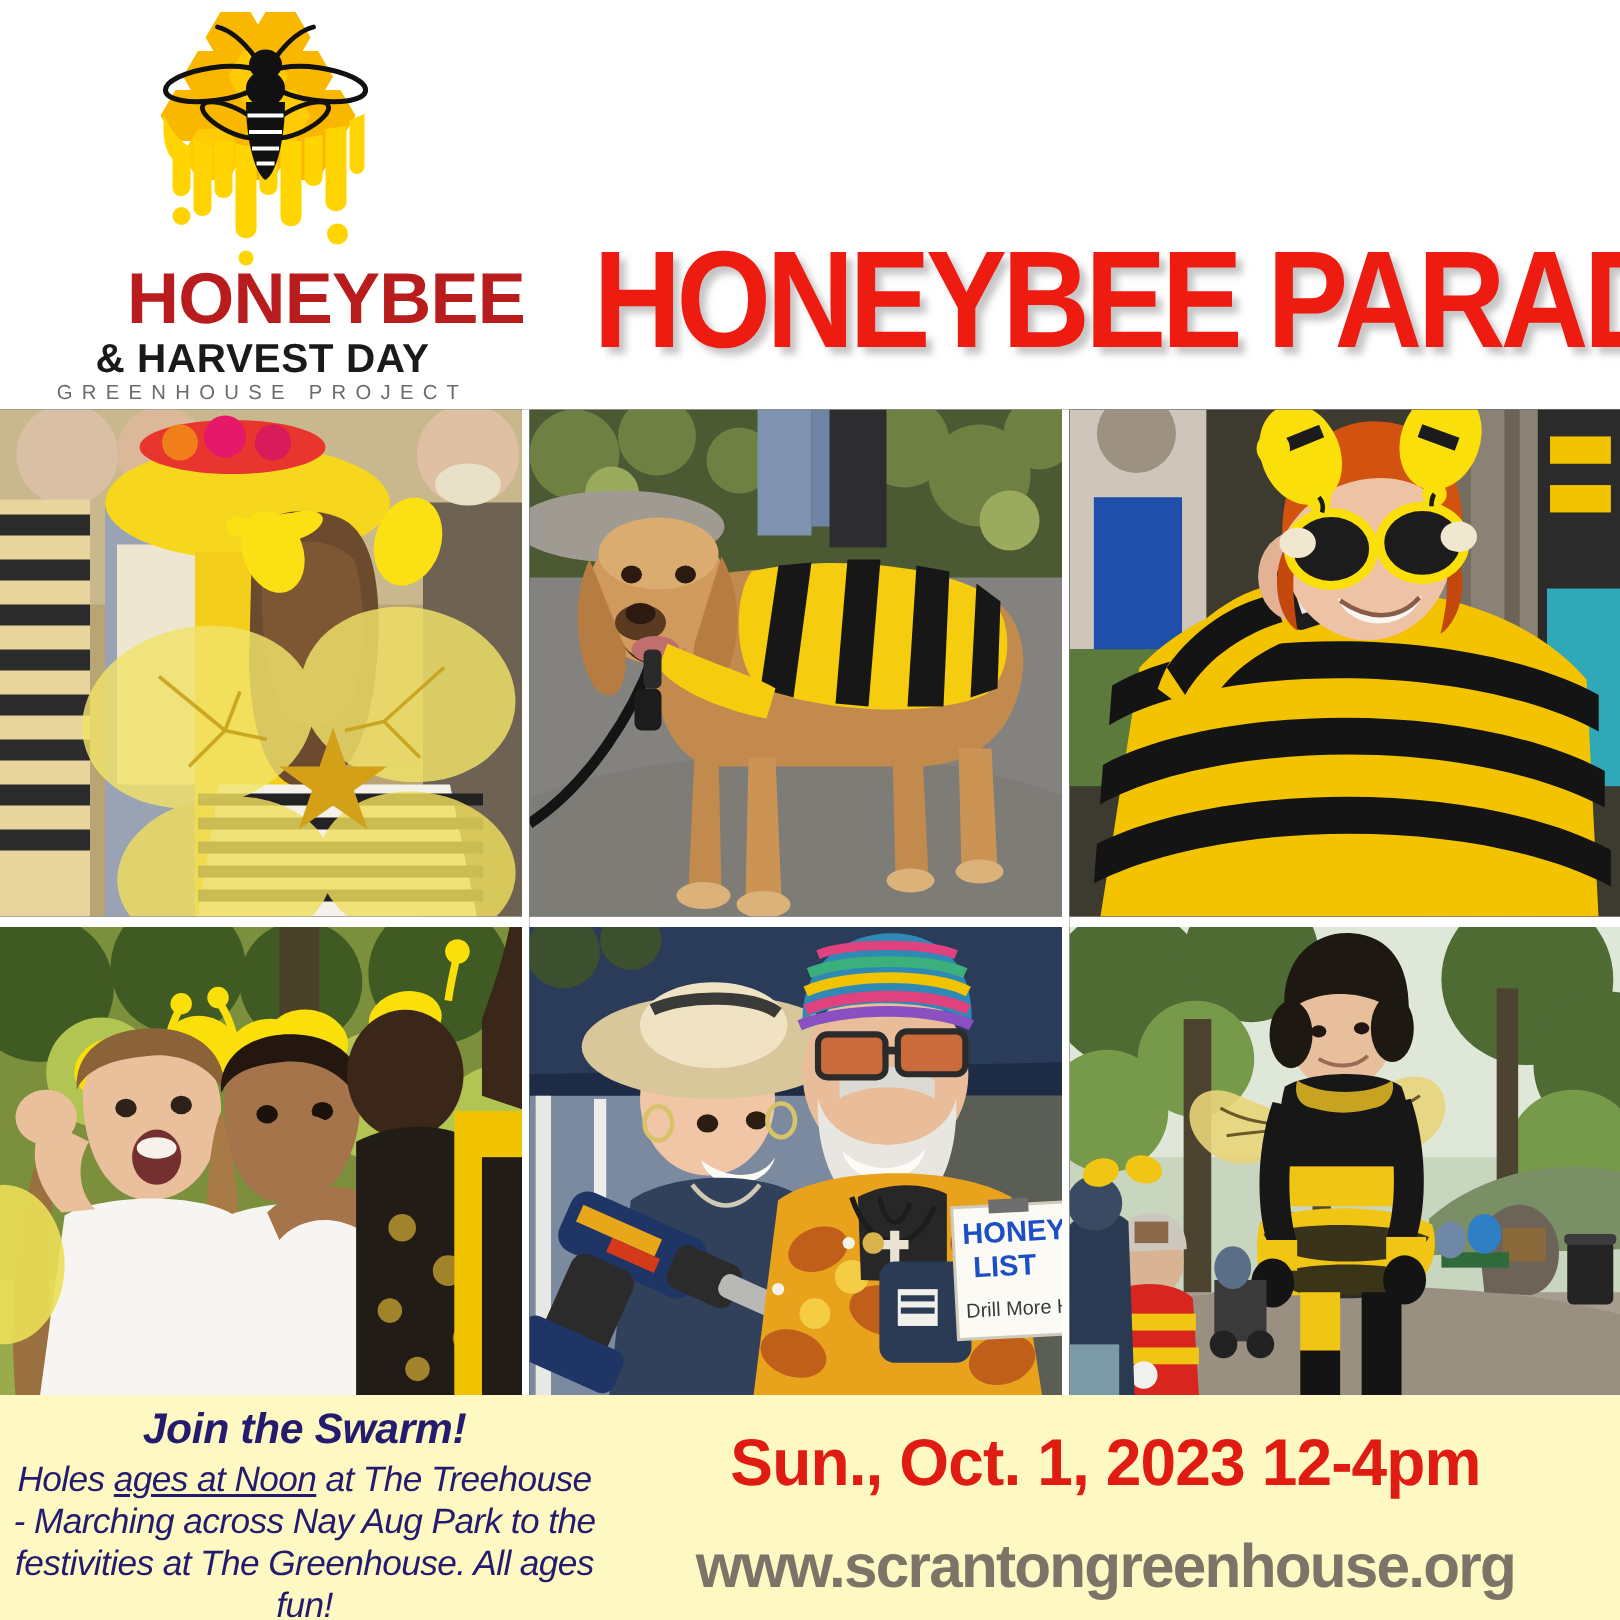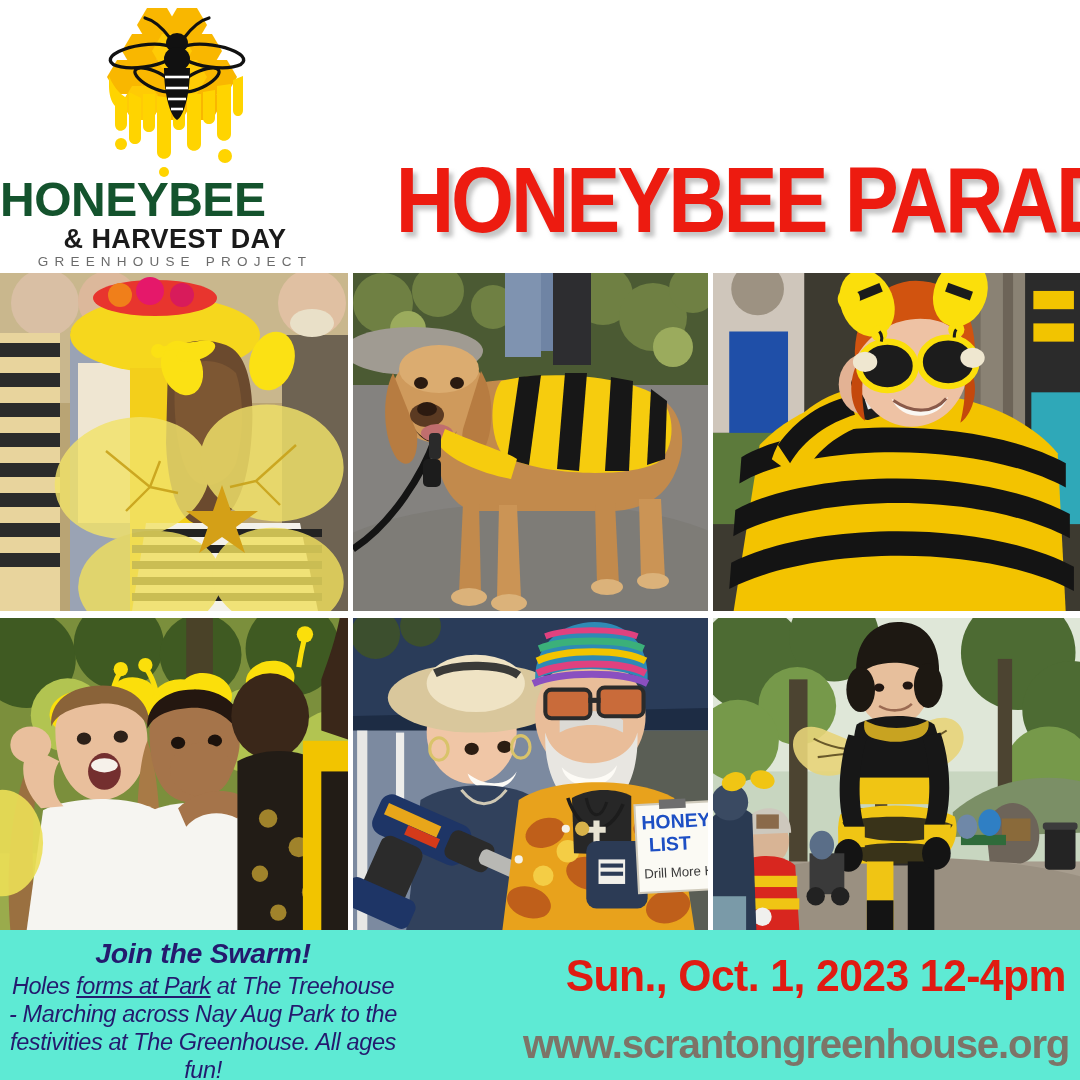--- a/index.html
+++ b/index.html
@@ -21,22 +21,22 @@
   #logo {
     position:absolute; left:0; top:4px; width:350px; height:268px;
   }
   #logo-mark {
     position:absolute; left:85px; top:2px; width:185px; height:175px;
   }
   #logo-mark svg { display:block; width:185px; height:175px; }
 
   #logo-title {
     position:absolute; left:0; top:172px; width:350px;
-    text-align:left;
-    font-size:48px; font-weight:bold; color:#14532d;
+    text-align:right;
+    font-size:48px; font-weight:bold; color:#b91c1c;
     letter-spacing:-0.5px; line-height:1;
     font-family:"Liberation Sans", sans-serif;
   }
   #logo-sub {
     position:absolute; left:0; top:222px; width:350px;
     text-align:center;
     font-size:27px; font-weight:bold; color:#1a1a1a;
     letter-spacing:0.4px; line-height:1;
   }
   #logo-tag {
@@ -78,40 +78,40 @@
     gap:0;
   }
   .cell { position:relative; overflow:hidden; background:#333; }
   .cell.gapr { border-right:5px solid #fff; }
   .cell.gapb { border-bottom:7px solid #fff; }
   .ph { position:absolute; inset:0; overflow:hidden; }
 
   
   #footer {
     position:absolute; left:0; top:930px; width:1080px; height:150px;
-    background:#5eead4;
+    background:#fef9c3;
   }
   #footer-left {
     position:absolute; left:8px; top:4px; width:390px; height:142px;
     text-align:center; color:#241a6e;
     font-style:italic;
   }
   #join {
     font-size:28.5px; font-weight:bold; line-height:1.12;
     letter-spacing:-0.3px; padding-top:4px;
   }
   #blurb {
     font-size:23.5px; font-weight:normal; line-height:1.2;
     letter-spacing:-0.4px; padding-top:2px;
   }
   #blurb .ul { text-decoration:underline; }
 
   #footer-right {
     position:absolute; left:398px; top:2px; width:678px; height:146px;
-    text-align:right;
+    text-align:center;
   }
   #dateline {
     font-size:44px; font-weight:bold; color:#e01b12;
     letter-spacing:-0.6px; line-height:1;
     padding-top:22px; white-space:nowrap;
     transform:scaleX(0.97); transform-origin:center;
   }
   #url {
     font-size:41px; font-weight:bold; color:#7d7468;
     letter-spacing:-1.2px; line-height:1;
@@ -715,20 +715,20 @@
         <ellipse cx="108" cy="222" rx="12" ry="14" fill="#5a6e88"></ellipse>
       </svg>
     </div>
   </div>
 </div>
 
 <div id="footer">
 
   <div id="footer-left">
     <div id="join">Join the Swarm!</div>
-    <div id="blurb"><span>Holes </span><span class="ul">forms at Park</span><span> at The Treehouse - Marching across Nay Aug Park to the festivities at The Greenhouse.  All ages fun!</span></div>
+    <div id="blurb"><span>Holes </span><span class="ul">ages at Noon</span><span> at The Treehouse - Marching across Nay Aug Park to the festivities at The Greenhouse.  All ages fun!</span></div>
   </div>
 
   <div id="footer-right">
     <div id="dateline">Sun., Oct. 1, 2023  12-4pm</div>
     <div id="url">www.scrantongreenhouse.org</div>
   </div>
 </div>
 
 </body></html>

